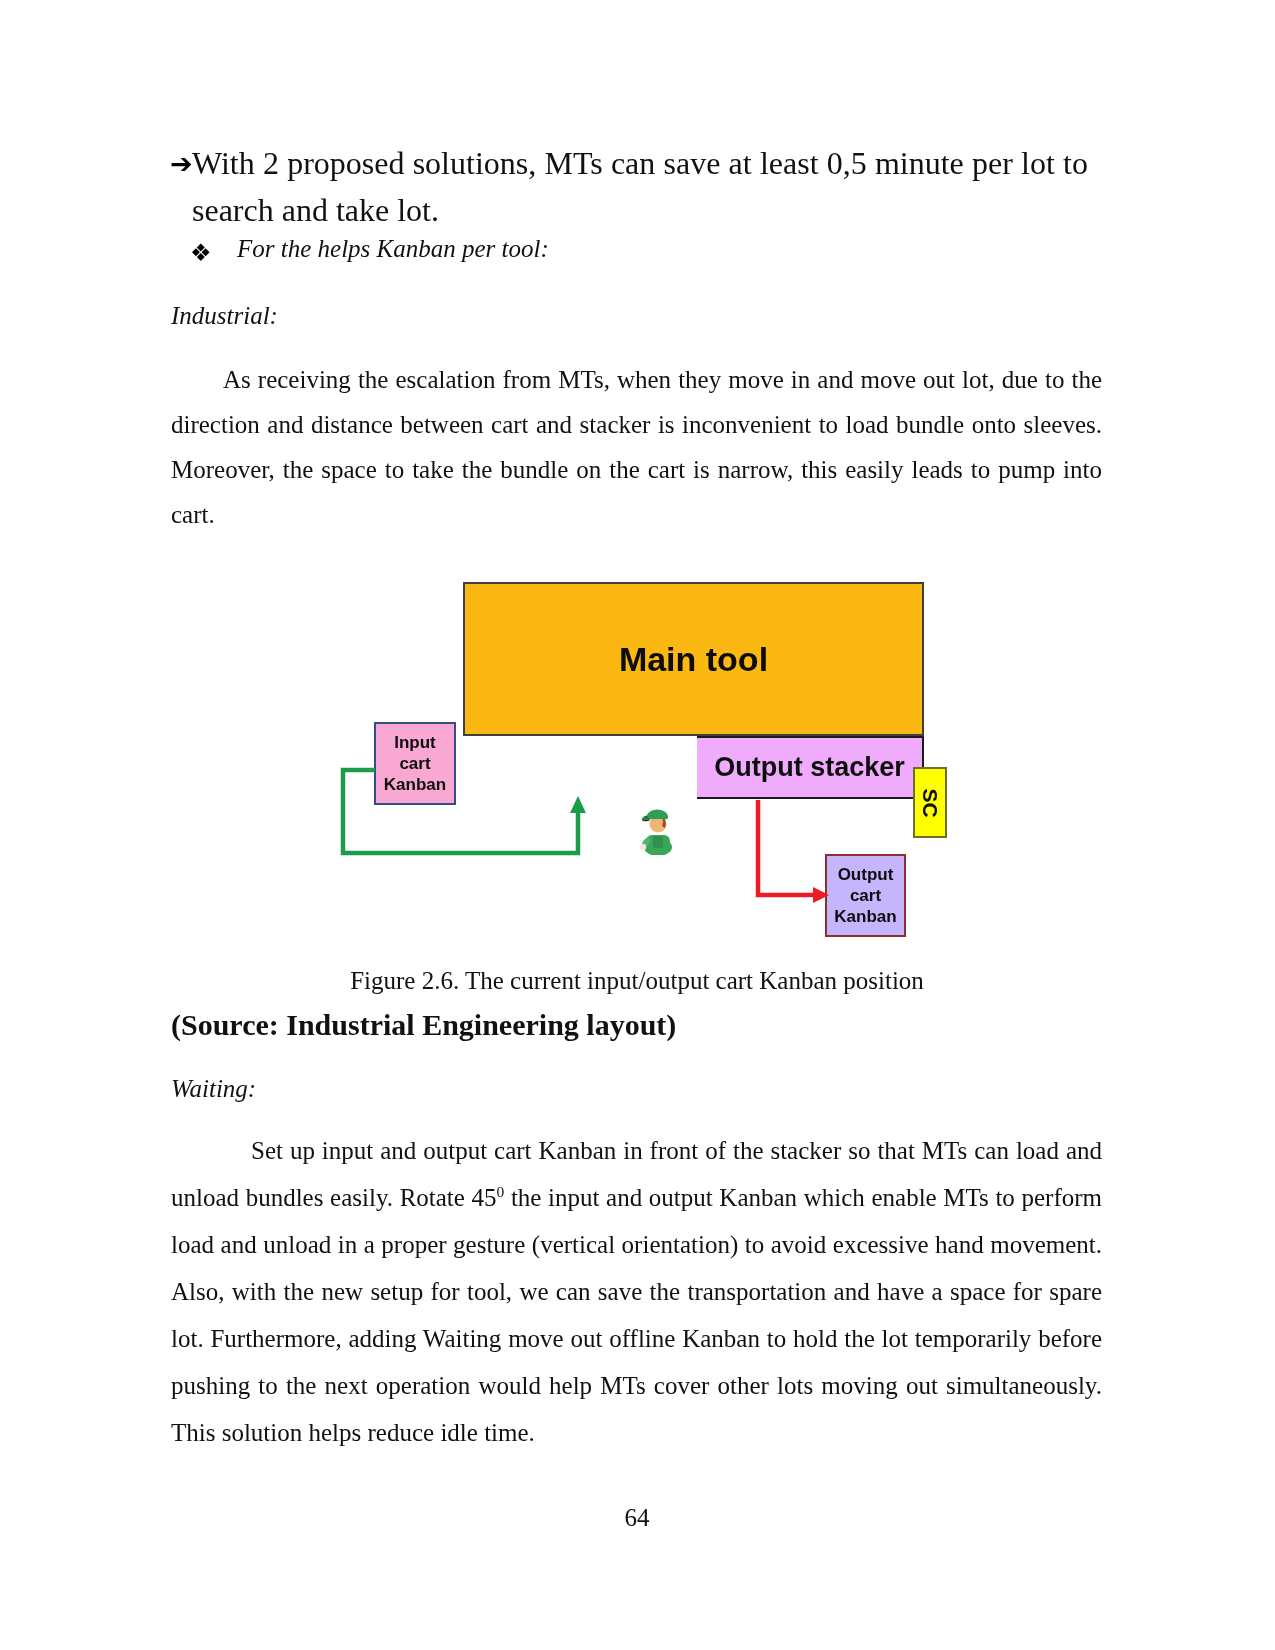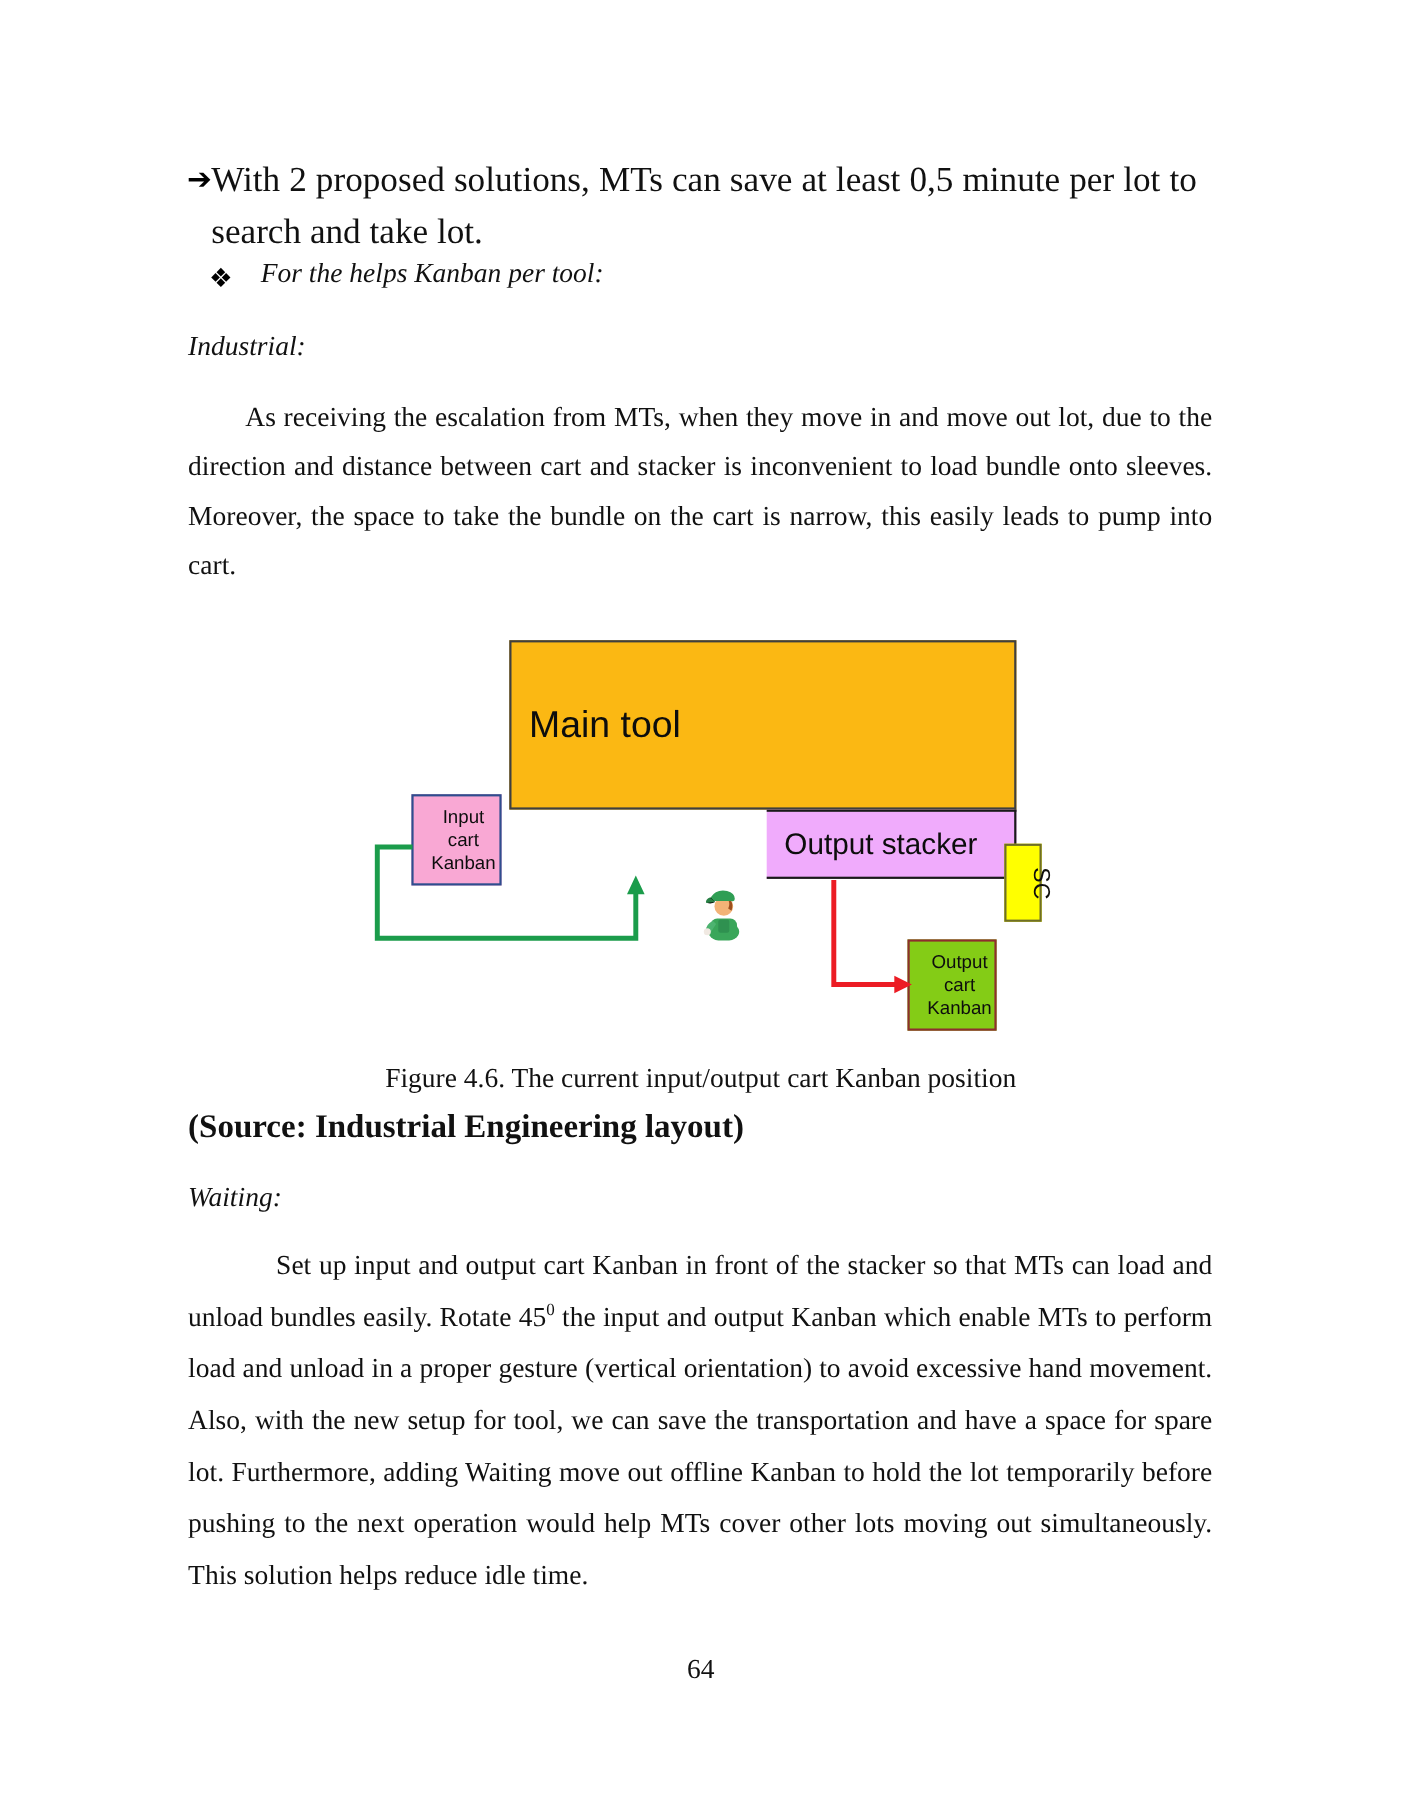--- a/index.html
+++ b/index.html
@@ -18,21 +18,21 @@
   .stmt-para{left:171px;top:357px;width:931px;font-size:25px;line-height:45px;text-indent:52px;}
   .caption{left:172px;top:964px;width:930px;font-size:25px;line-height:34px;text-align:center;}
   .source{left:171px;top:1008px;font-size:30px;line-height:34px;font-weight:bold;}
   .sol-head{left:171px;top:1072px;font-size:25px;line-height:34px;}
   .sol-para{left:171px;top:1127px;width:931px;font-size:25px;line-height:47px;text-indent:80px;}
   .sol-para sup{font-size:0.62em;line-height:0;}
   .pagenum{left:172px;top:1504px;width:930px;font-size:25px;text-align:center;}
 
   
   .figure{left:330px;top:570px;width:630px;height:385px;}
-  .fig-box{position:absolute;display:flex;align-items:center;box-sizing:border-box;font-family:"Liberation Sans","DejaVu Sans",sans-serif;font-weight:normal;color:#0d0d0d;text-align:center;padding-left:16px;}
+  .fig-box{position:absolute;display:flex;align-items:center;justify-content:center;box-sizing:border-box;font-family:"Liberation Sans","DejaVu Sans",sans-serif;font-weight:bold;color:#0d0d0d;text-align:center;}
   .main-tool{left:133px;top:12px;width:461px;height:154px;border:2px solid #3f3f3f;font-size:34px;}
   .input-stacker{left:133px;top:166px;width:234px;height:63px;border:2px solid #1a1a1a;font-size:27px;}
   .output-stacker{left:367px;top:166px;width:227px;height:63px;border:2px solid #1a1a1a;border-left:none;font-size:27px;}
   .green-box{left:44px;top:152px;width:82px;height:83px;border:2px solid #2e4e8e;font-size:17px;line-height:21px;white-space:pre-line;}
   .sc-box{left:583px;top:197px;width:34px;height:71px;border:2px solid #6e6e28;font-size:21px;}
   .sc-box span{transform:rotate(90deg);display:block;}
   .red-box{left:495px;top:284px;width:81px;height:83px;border:2px solid #8e2e2e;font-size:17px;line-height:21px;white-space:pre-line;}
   .fig-svg{position:absolute;left:0;top:0;}
 </style>
 </head>
@@ -55,21 +55,21 @@
     <span>Output stacker</span>
   </div>
   <div class="fig-box green-box" style="background-color: #f9a8d4;">
     <span>Input
 cart
 Kanban</span>
   </div>
   <div class="fig-box sc-box" style="background-color: rgb(255, 255, 0);">
     <span>SC</span>
   </div>
-  <div class="fig-box red-box" style="background-color: #84cc16;">
+  <div class="fig-box red-box" style="background-color: #c4b5fd;">
     <span>Output
 cart
 Kanban</span>
   </div>
 
   <svg class="fig-svg" width="630" height="385">
 
     <polyline points="45,200 13,200 13,283 248,283 248,240" fill="none" stroke-width="4.5" stroke="#1B9C4B"></polyline>
     <polygon points="240,243 256,243 248,226" fill="#1B9C4B"></polygon>
 
@@ -84,19 +84,19 @@
     <circle cx="6" cy="42" r="3.2" fill="#f0e9e2"></circle>
     <rect x="16" y="31" width="10" height="12" rx="2" fill="#2f9150"></rect>
     <circle cx="21" cy="19" r="8.5" fill="#f2b377"></circle>
     <path d="M27 13 Q30 17 28 23 L25 21 Q27 17 25 13 Z" fill="#9c4f1e"></path>
     <path d="M9 11 Q14 3 24 5 Q31 7 31 12 Q31 15 28 14 L12 14 Q9 14 9 11 Z" fill="#2f9e54"></path>
     <path d="M9 11 Q5 13 6 16 Q10 17 13 15 Z" fill="#2780444"></path>
     <path d="M8 11 Q4 13 5 16 L13 15 Q10 12 8 11 Z" fill="#278044"></path>
   </svg>
 </div>
 
-<div class="abs caption">Figure 4.6. The current input/output cart Kanban position</div>
+<div class="abs caption">Figure 2.6. The current input/output cart Kanban position</div>
 <div class="abs source">(Source: Industrial Engineering layout)</div>
 
 <div class="abs sol-head italic">Waiting:</div>
 <div class="abs sol-para just"><span>Set up input and output cart Kanban in front of the stacker so that MTs can load and unload bundles easily. Rotate 45</span><sup>0</sup><span> the input and output Kanban which enable MTs to perform load and unload in a proper gesture (vertical orientation) to avoid excessive hand movement. Also, with the new setup for tool, we can save the transportation and have a space for spare lot. Furthermore, adding Waiting move out offline Kanban to hold the lot temporarily before pushing to the next operation would help MTs cover other lots moving out simultaneously. This solution helps reduce idle time.</span></div>
 
 <div class="abs pagenum">64</div>
 
 </body></html>

